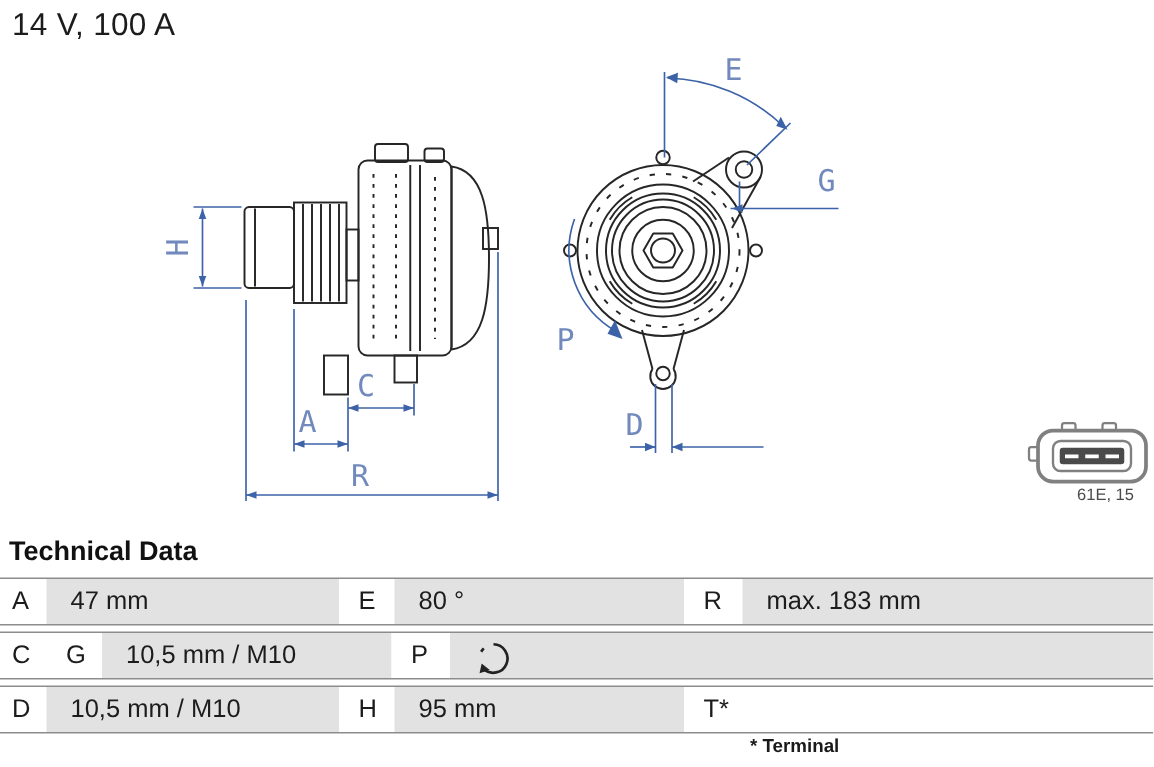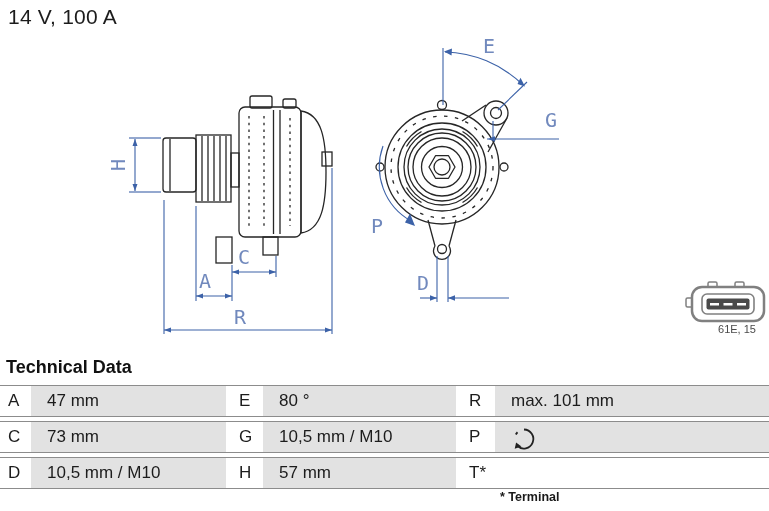--- a/index.html
+++ b/index.html
@@ -193,43 +193,42 @@
   <div class="tech-title">Technical Data</div>
 
   <div class="dtable">
 
     <div class="trow">
       <div class="tcell lbl c1l">A</div>
       <div class="tcell val c1v">47 mm</div>
       <div class="tcell lbl c2l">E</div>
       <div class="tcell val c2v">80 °</div>
       <div class="tcell lbl c3l">R</div>
-      <div class="tcell val c3v">max. 101 mm</div>
+      <div class="tcell val c3v">max. 183 mm</div>
     </div>
 
     <div class="trow">
       <div class="tcell lbl c1l">C</div>
-      <div class="tcell val c1v">73 mm</div>
       <div class="tcell lbl c2l">G</div>
       <div class="tcell val c2v">10,5 mm / M10</div>
       <div class="tcell lbl c3l">P</div>
       <div class="tcell val c3v">
         <svg class="rot-icon" width="27" height="26" viewBox="0 0 26 26" xmlns="http://www.w3.org/2000/svg">
           <path d="M12.5 3.5 A9.5 9.5 0 1 1 5.8 19.9" fill="none" stroke="#222" stroke-width="1.8"></path>
           <path d="M4.3 8.5 A9.5 9.5 0 0 1 7.8 4.9" fill="none" stroke="#222" stroke-width="1.8" stroke-dasharray="2.8 2.8"></path>
           <polygon points="3.2,22.8 4.6,16.4 10.0,20.6" fill="#222"></polygon>
         </svg>
       </div>
     </div>
 
     <div class="trow">
       <div class="tcell lbl c1l">D</div>
       <div class="tcell val c1v">10,5 mm / M10</div>
       <div class="tcell lbl c2l">H</div>
-      <div class="tcell val c2v">57 mm</div>
+      <div class="tcell val c2v">95 mm</div>
       <div class="tcell lbl c3l">T*</div>
     </div>
 
   </div>
 
   <div class="footnote">* Terminal</div>
 
 </div>
 
 </body></html>

